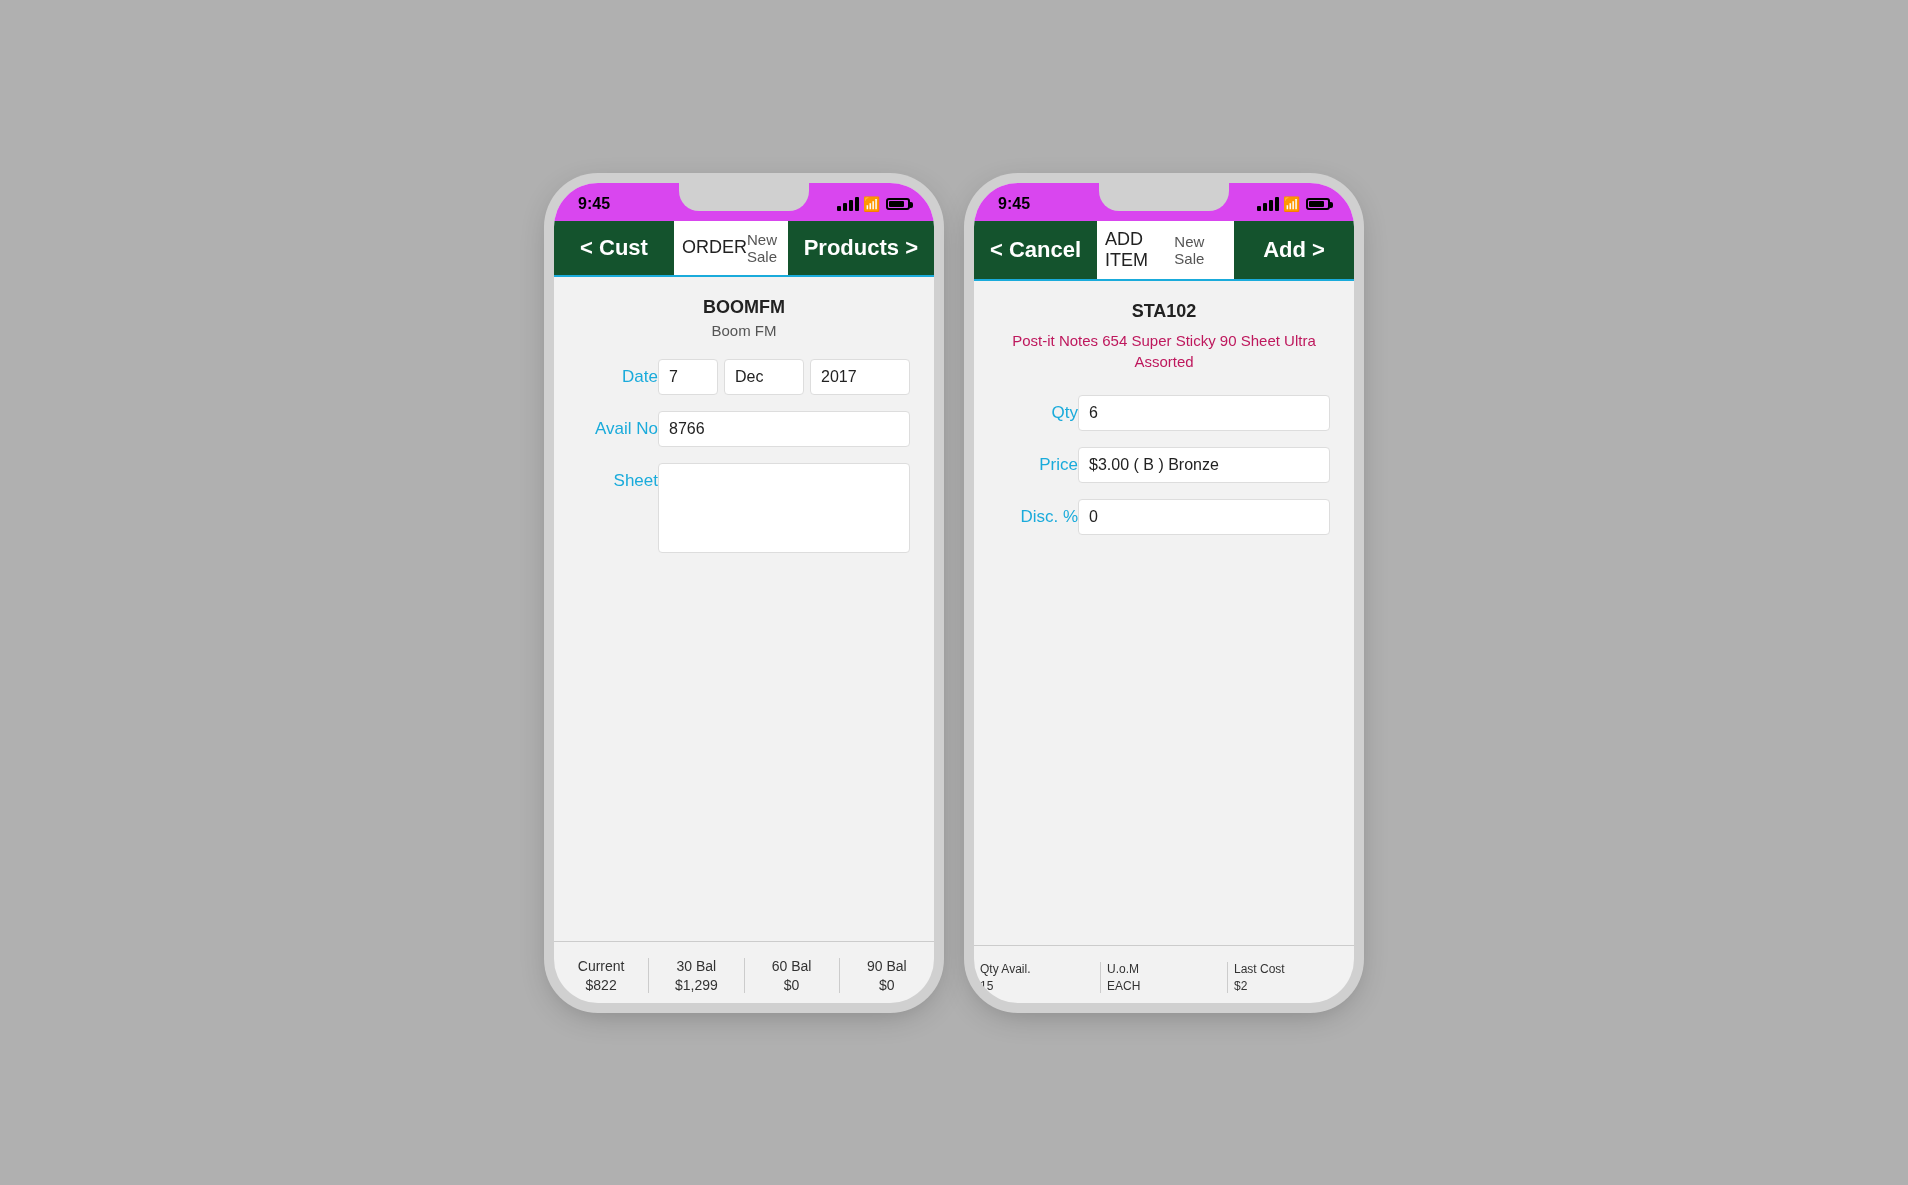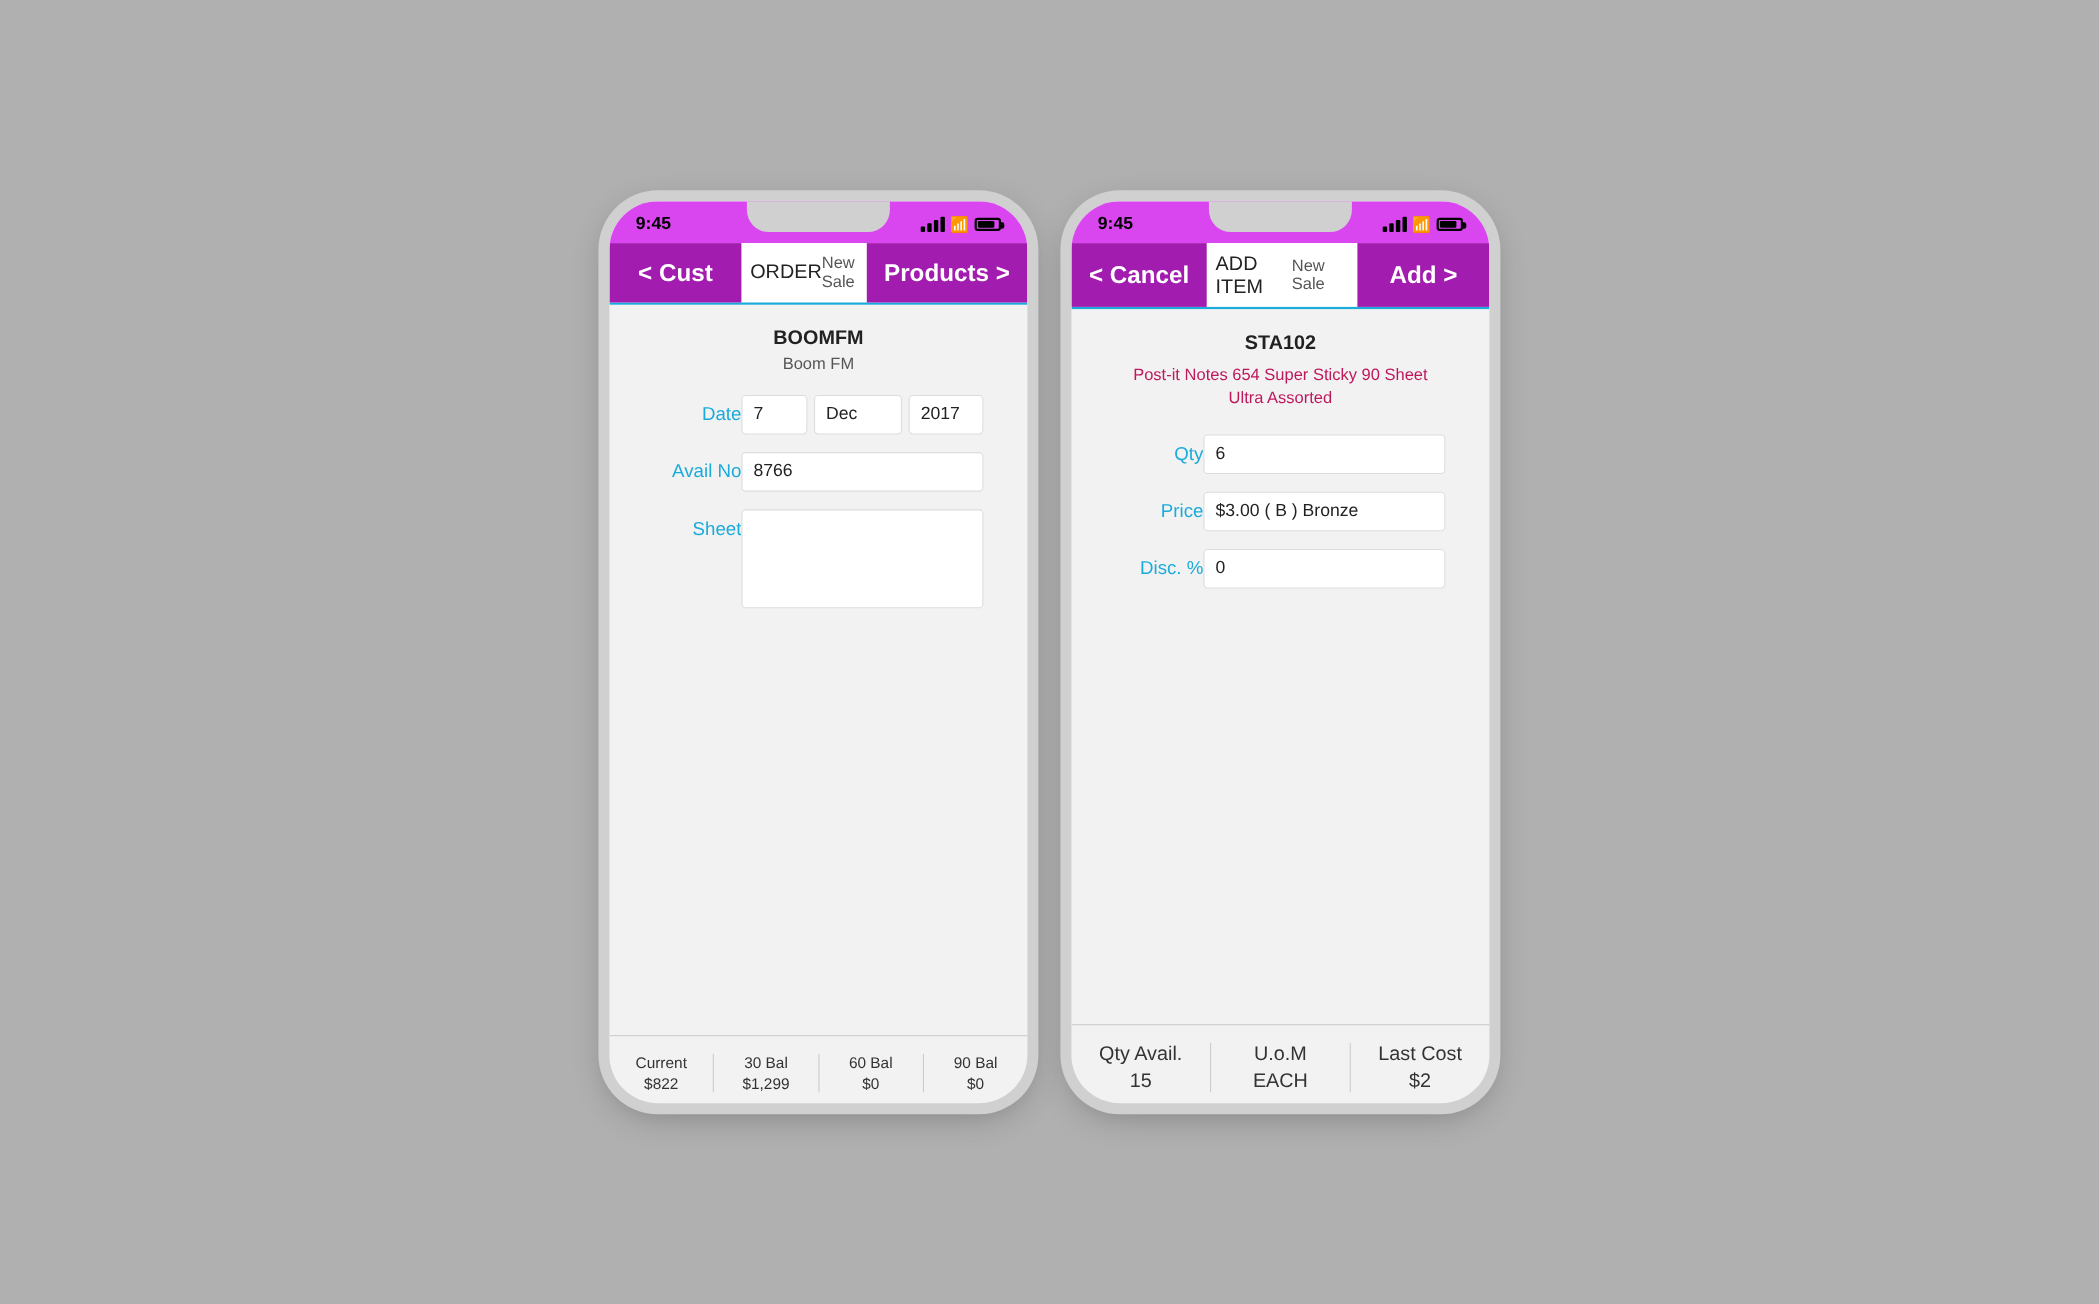--- a/index.html
+++ b/index.html
@@ -80,21 +80,21 @@
     }
 
     
     .nav-bar {
       background: #fff;
       display: flex;
       align-items: stretch;
       border-bottom: 2px solid #1aabdb;
     }
     .nav-btn {
-      background: #a21caf;
+      background: #14532d;
       color: #fff;
       padding: 14px 16px;
       font-size: 22px;
       font-weight: 600;
       cursor: pointer;
       min-width: 120px;
       display: flex;
       align-items: center;
       justify-content: center;
       white-space: nowrap;
@@ -113,21 +113,21 @@
       color: #222;
     }
     .nav-subtitle {
       font-size: 15px;
       color: #555;
     }
 
     
     .content {
       flex: 1;
-      padding: 20px 40px;
+      padding: 20px 24px;
       overflow-y: auto;
     }
 
     
     .customer-block {
       text-align: center;
       margin-bottom: 20px;
     }
     .customer-id {
       font-size: 18px;
@@ -221,22 +221,22 @@
     }
 
     .bottom-info-bar {
       border-top: 1px solid #ccc;
       display: flex;
       justify-content: space-around;
       padding: 16px 0 10px;
       margin-top: auto;
     }
     .info-item {
-      text-align: center;
-      font-size: 18px;
+      text-align: left;
+      font-size: 12px;
       color: #333;
       border-right: 1px solid #ccc;
       flex: 1;
       padding: 0 6px;
     }
     .info-item:last-child { border-right: none; }
     .info-label { margin-bottom: 3px; }
     .info-value { font-weight: 500; }
   </style>
 </head>

